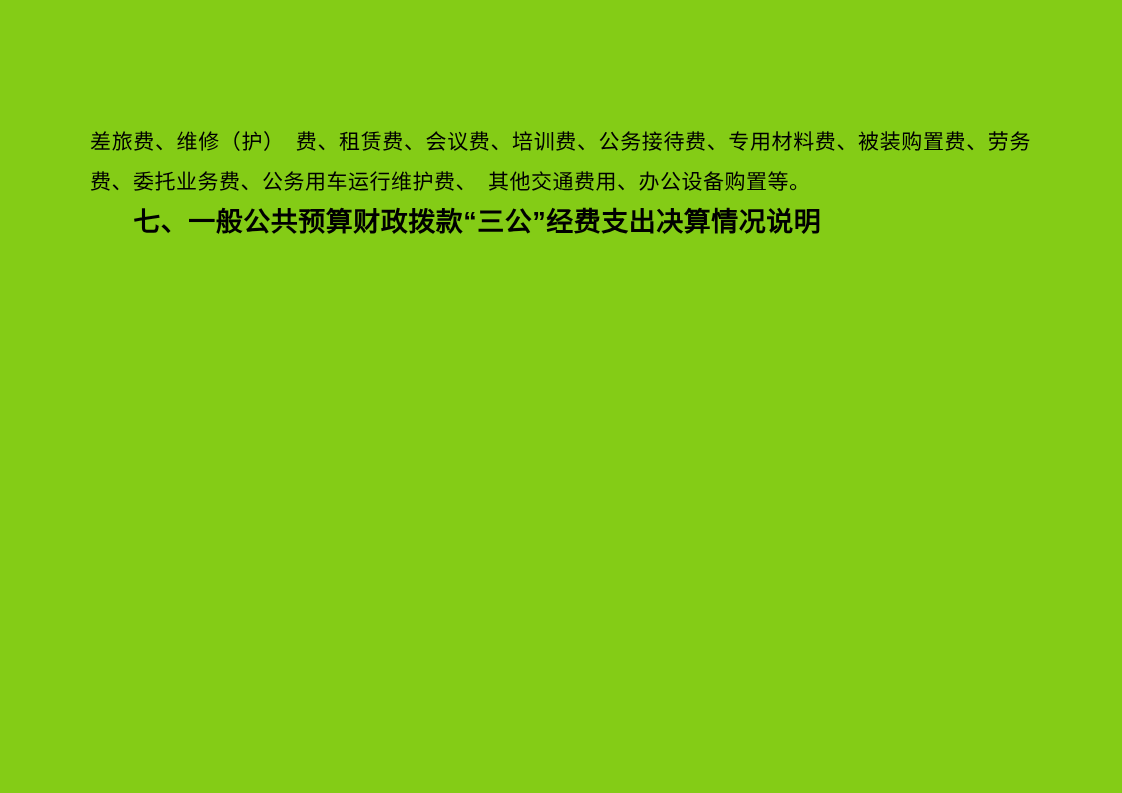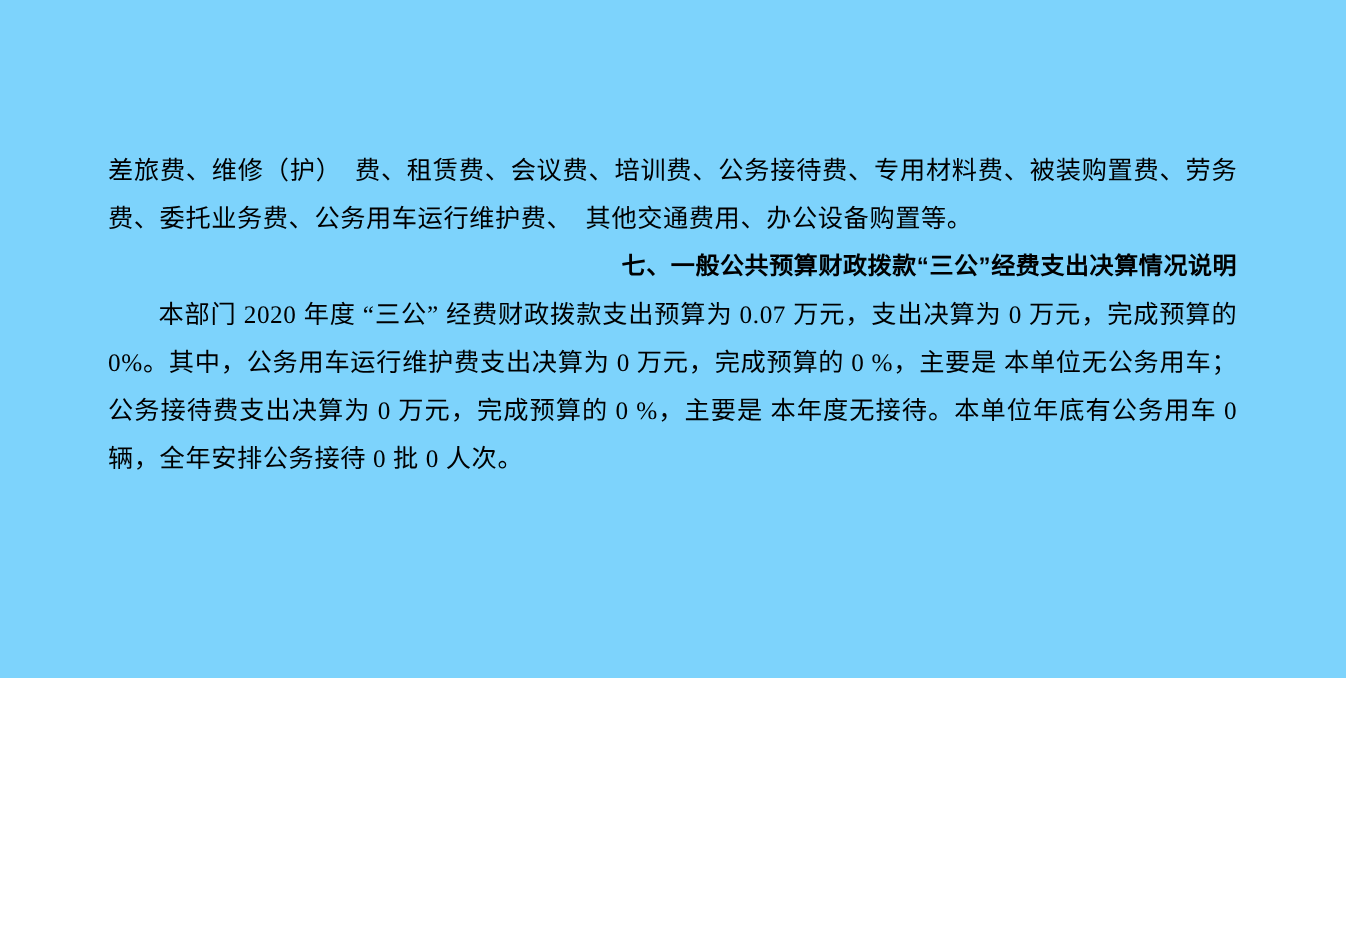--- a/index.html
+++ b/index.html
@@ -8,22 +8,22 @@
   }
   body {
     width: 1122px;
     height: 793px;
     background: #ffffff;
     overflow: hidden;
   }
   .page {
     position: relative;
     width: 1122px;
-    height: 565px;
-    background: #7dd3fc;
+    height: 793px;
+    background: #84cc16;
   }
   .content {
     position: absolute;
     left: 90px;
     top: 122px;
     width: 941px;
     color: #000000;
     font-family: "Liberation Serif", "DejaVu Serif", serif;
     font-size: 21px;
     line-height: 40px;
@@ -38,28 +38,27 @@
   }
   .para.no-indent {
     text-indent: 0;
   }
   .heading {
     margin: 0;
     padding: 0;
     text-indent: 1.6em;
     font-family: "Liberation Sans", "DejaVu Sans", sans-serif;
     font-weight: bold;
-    font-size: 20px;
+    font-size: 27px;
     line-height: 40px;
-    text-align: right;
+    text-align: left;
     letter-spacing: 0.5px;
   }
 </style>
 </head>
 <body>
 
 <div class="page">
   <div class="content">
     <p class="para no-indent">差旅费、维修（护）　费、租赁费、会议费、培训费、公务接待费、专用材料费、被装购置费、劳务费、委托业务费、公务用车运行维护费、　其他交通费用、办公设备购置等。</p>
     <h2 class="heading">七、一般公共预算财政拨款“三公”经费支出决算情况说明</h2>
-    <p class="para">本部门 2020 年度 “三公” 经费财政拨款支出预算为 0.07 万元，支出决算为 0 万元，完成预算的 0%。其中，公务用车运行维护费支出决算为 0 万元，完成预算的 0 %，主要是 本单位无公务用车； 公务接待费支出决算为 0 万元，完成预算的 0 %，主要是 本年度无接待。本单位年底有公务用车 0 辆，全年安排公务接待 0 批 0 人次。</p>
   </div>
 </div>
 
 </body></html>

